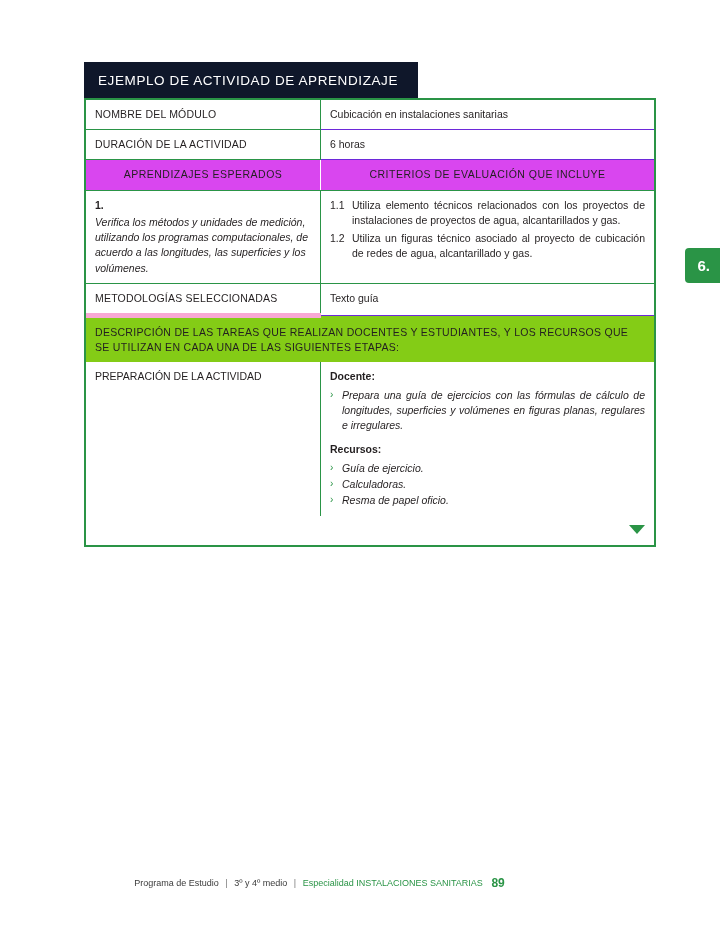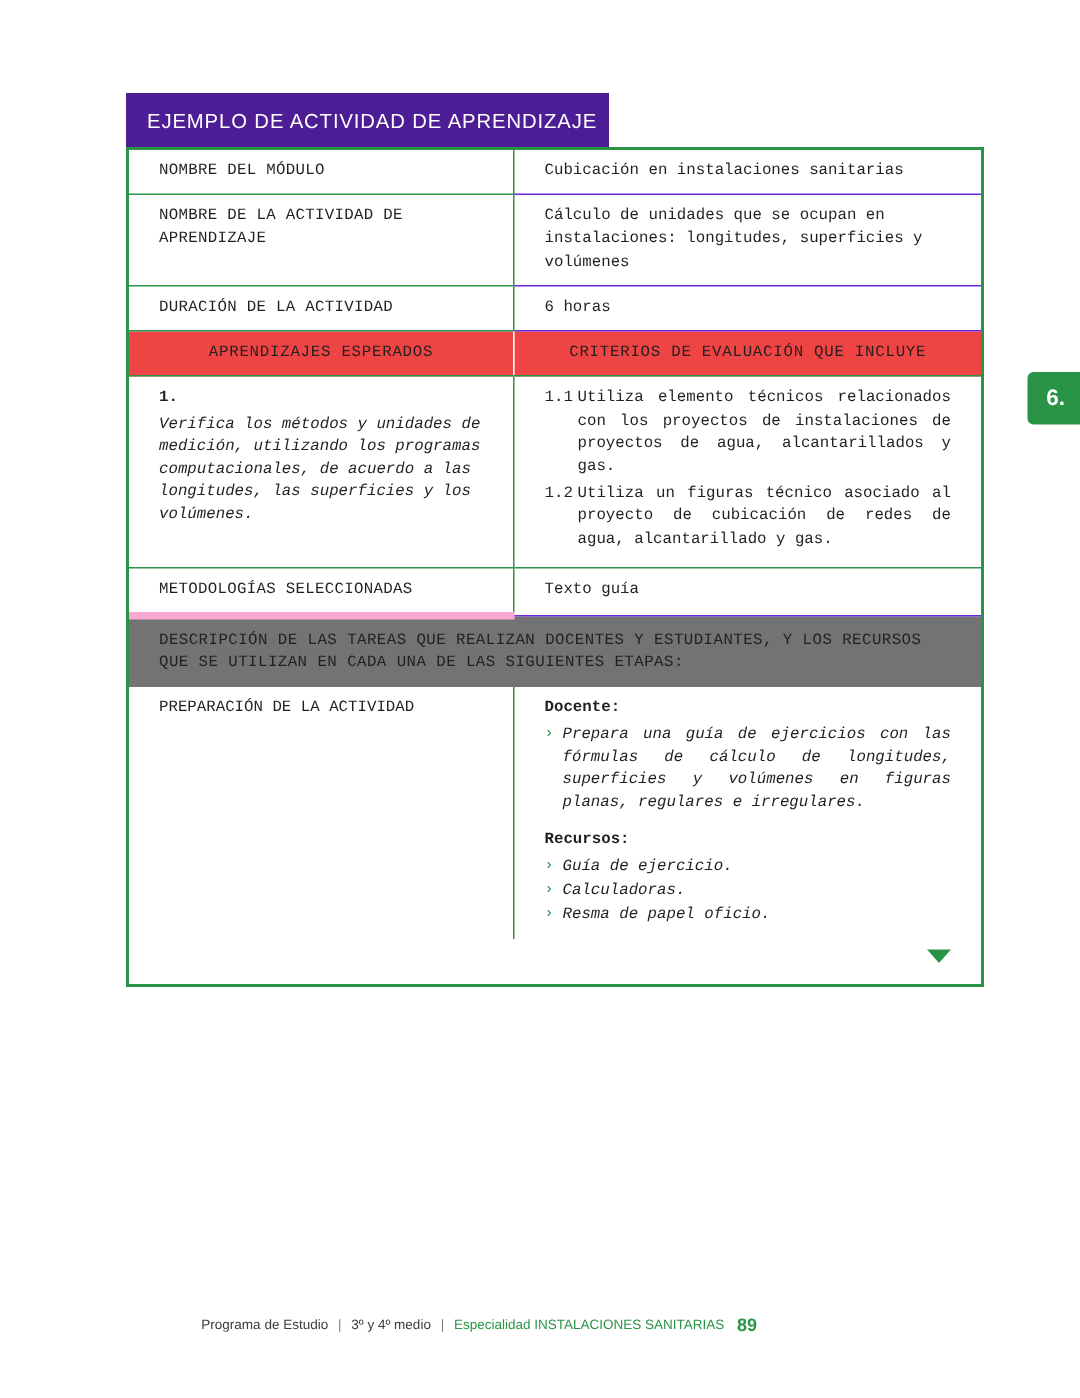--- a/index.html
+++ b/index.html
@@ -25,63 +25,62 @@
   
   .sheet {
     position: absolute;
     left: 84px;
     top: 62px;
     width: 572px;
   }
 
   .title-tab {
     display: inline-block;
-    background: #4c1d95;
+    background: #0f172a;
     color: #ffffff;
     font-size: 13.5px;
     letter-spacing: .6px;
-    padding: 11px 8px 10px 14px;
+    padding: 11px 20px 10px 14px;
     font-weight: 400;
   }
 
   .frame {
     border: 2px solid #2a9446;
     border-top: 2px solid #2a9446;
     box-sizing: border-box;
     width: 572px;
   }
 
   table.t {
     border-collapse: collapse;
     width: 100%;
     table-layout: fixed;
   }
   table.t td {
     vertical-align: top;
-    padding: 7px 20px;
+    padding: 7px 9px;
     font-size: 10.5px;
     line-height: 1.45;
     color: #231f20;
-    font-family: Liberation Mono, monospace;
   }
 
   .lbl {
     width: 216px;
     color: #2a9446;
     font-size: 10px;
     letter-spacing: .2px;
     border-right: 1px solid #2a9446;
     border-bottom: 1px solid #2a9446;
   }
   .val {
     border-bottom: 1px solid #6d28d9;
   }
 
   .hdrrow td {
-    background: #ef4444;
+    background: #d946ef;
     color: #ffffff;
     text-align: center;
     font-size: 10px;
     letter-spacing: .5px;
     padding: 8px 6px;
     border-bottom: 1px solid #2a9446;
   }
   .hdrrow td.left-cell {
     border-right: 1px solid #ffffff;
   }
@@ -120,21 +119,21 @@
 
   .metod-lbl {
     color: #2a9446;
     border-right: 1px solid #2a9446;
     border-bottom: 5px solid #f9a8d4;
     font-size: 10px;
     letter-spacing: .2px;
   }
 
   .descr-band {
-    background: #737373;
+    background: #84cc16;
     color: #ffffff;
     font-size: 10.5px;
     letter-spacing: .3px;
     padding: 8px 10px 9px 10px;
     line-height: 1.5;
   }
 
   .prep-lbl {
     color: #2a9446;
     font-size: 10.5px;
@@ -228,24 +227,20 @@
 
     <div class="frame">
       <table class="t">
 
         <tbody>
             <tr>
           <td class="lbl">NOMBRE DEL MÓDULO</td>
           <td class="val">Cubicación en instalaciones sanitarias</td>
         </tr>
 
-        <tr>
-          <td class="lbl">NOMBRE DE LA ACTIVIDAD DE APRENDIZAJE</td>
-          <td class="val">Cálculo de unidades que se ocupan en instalaciones: longitudes, superficies y volúmenes</td>
-        </tr>
 
         <tr>
           <td class="lbl">DURACIÓN DE LA ACTIVIDAD</td>
           <td class="val">6 horas</td>
         </tr>
 
         <tr class="hdrrow">
           <td class="left-cell">APRENDIZAJES ESPERADOS</td>
           <td>CRITERIOS DE EVALUACIÓN QUE INCLUYE</td>
         </tr>

